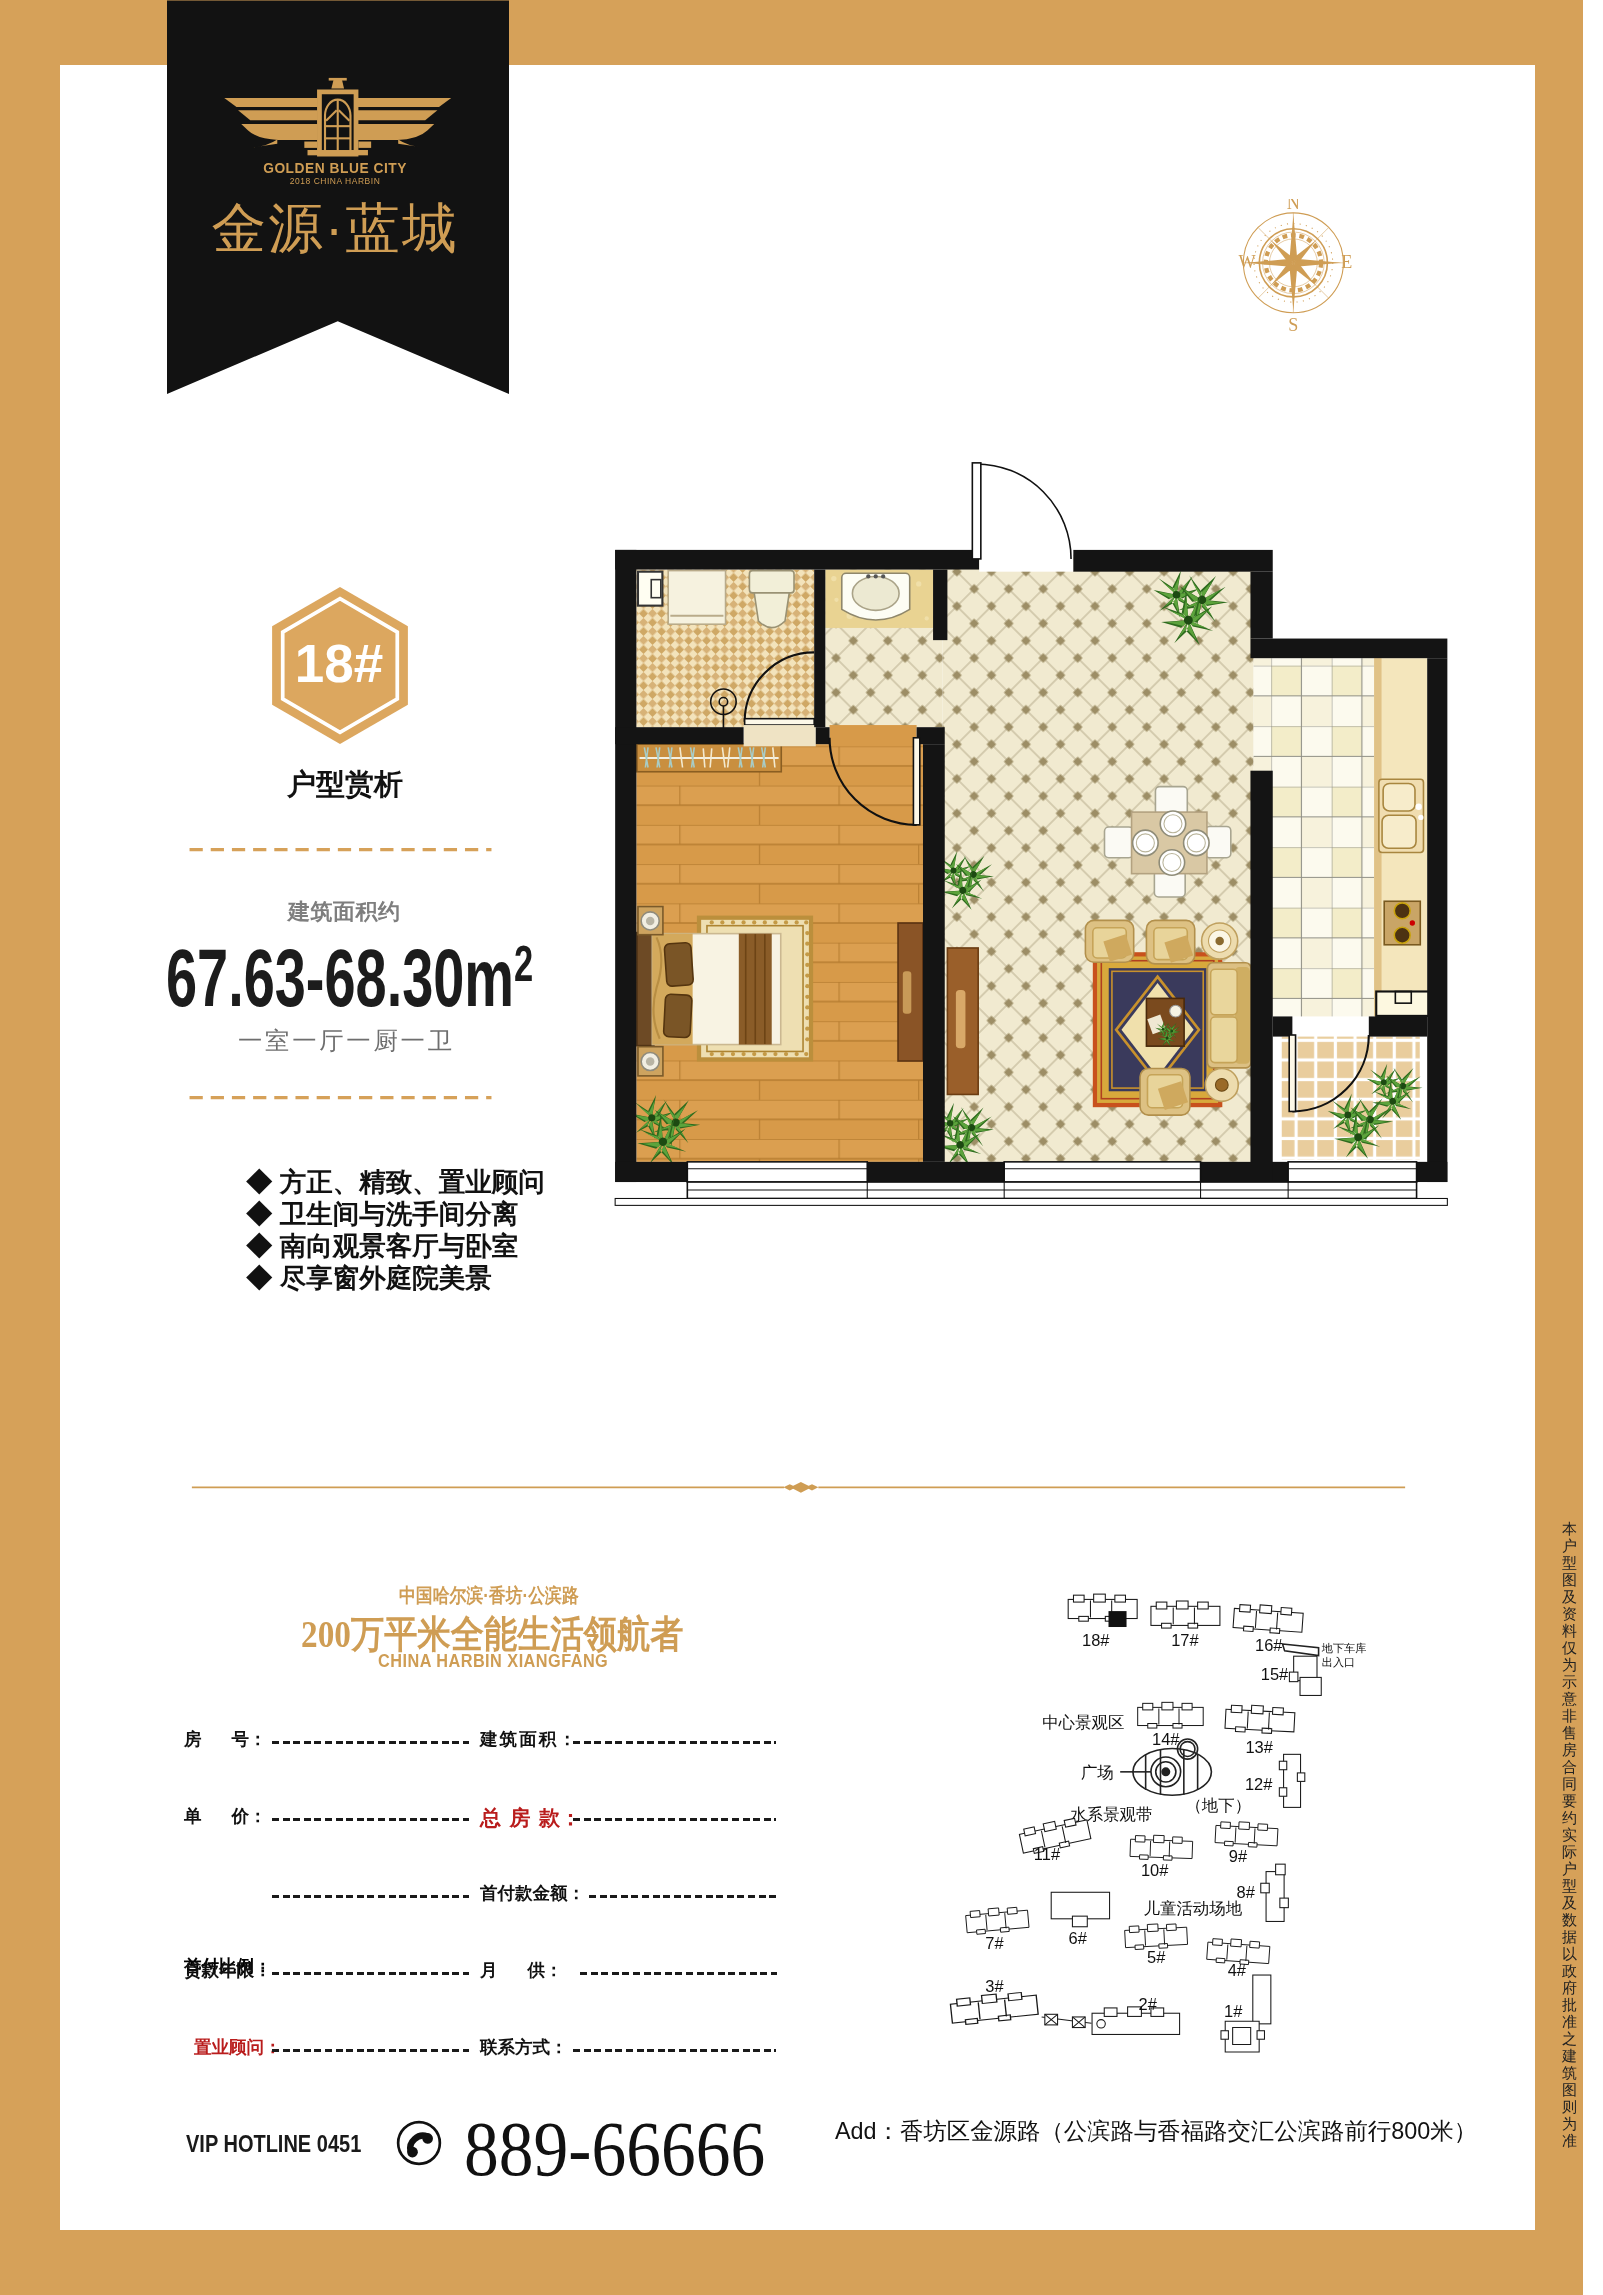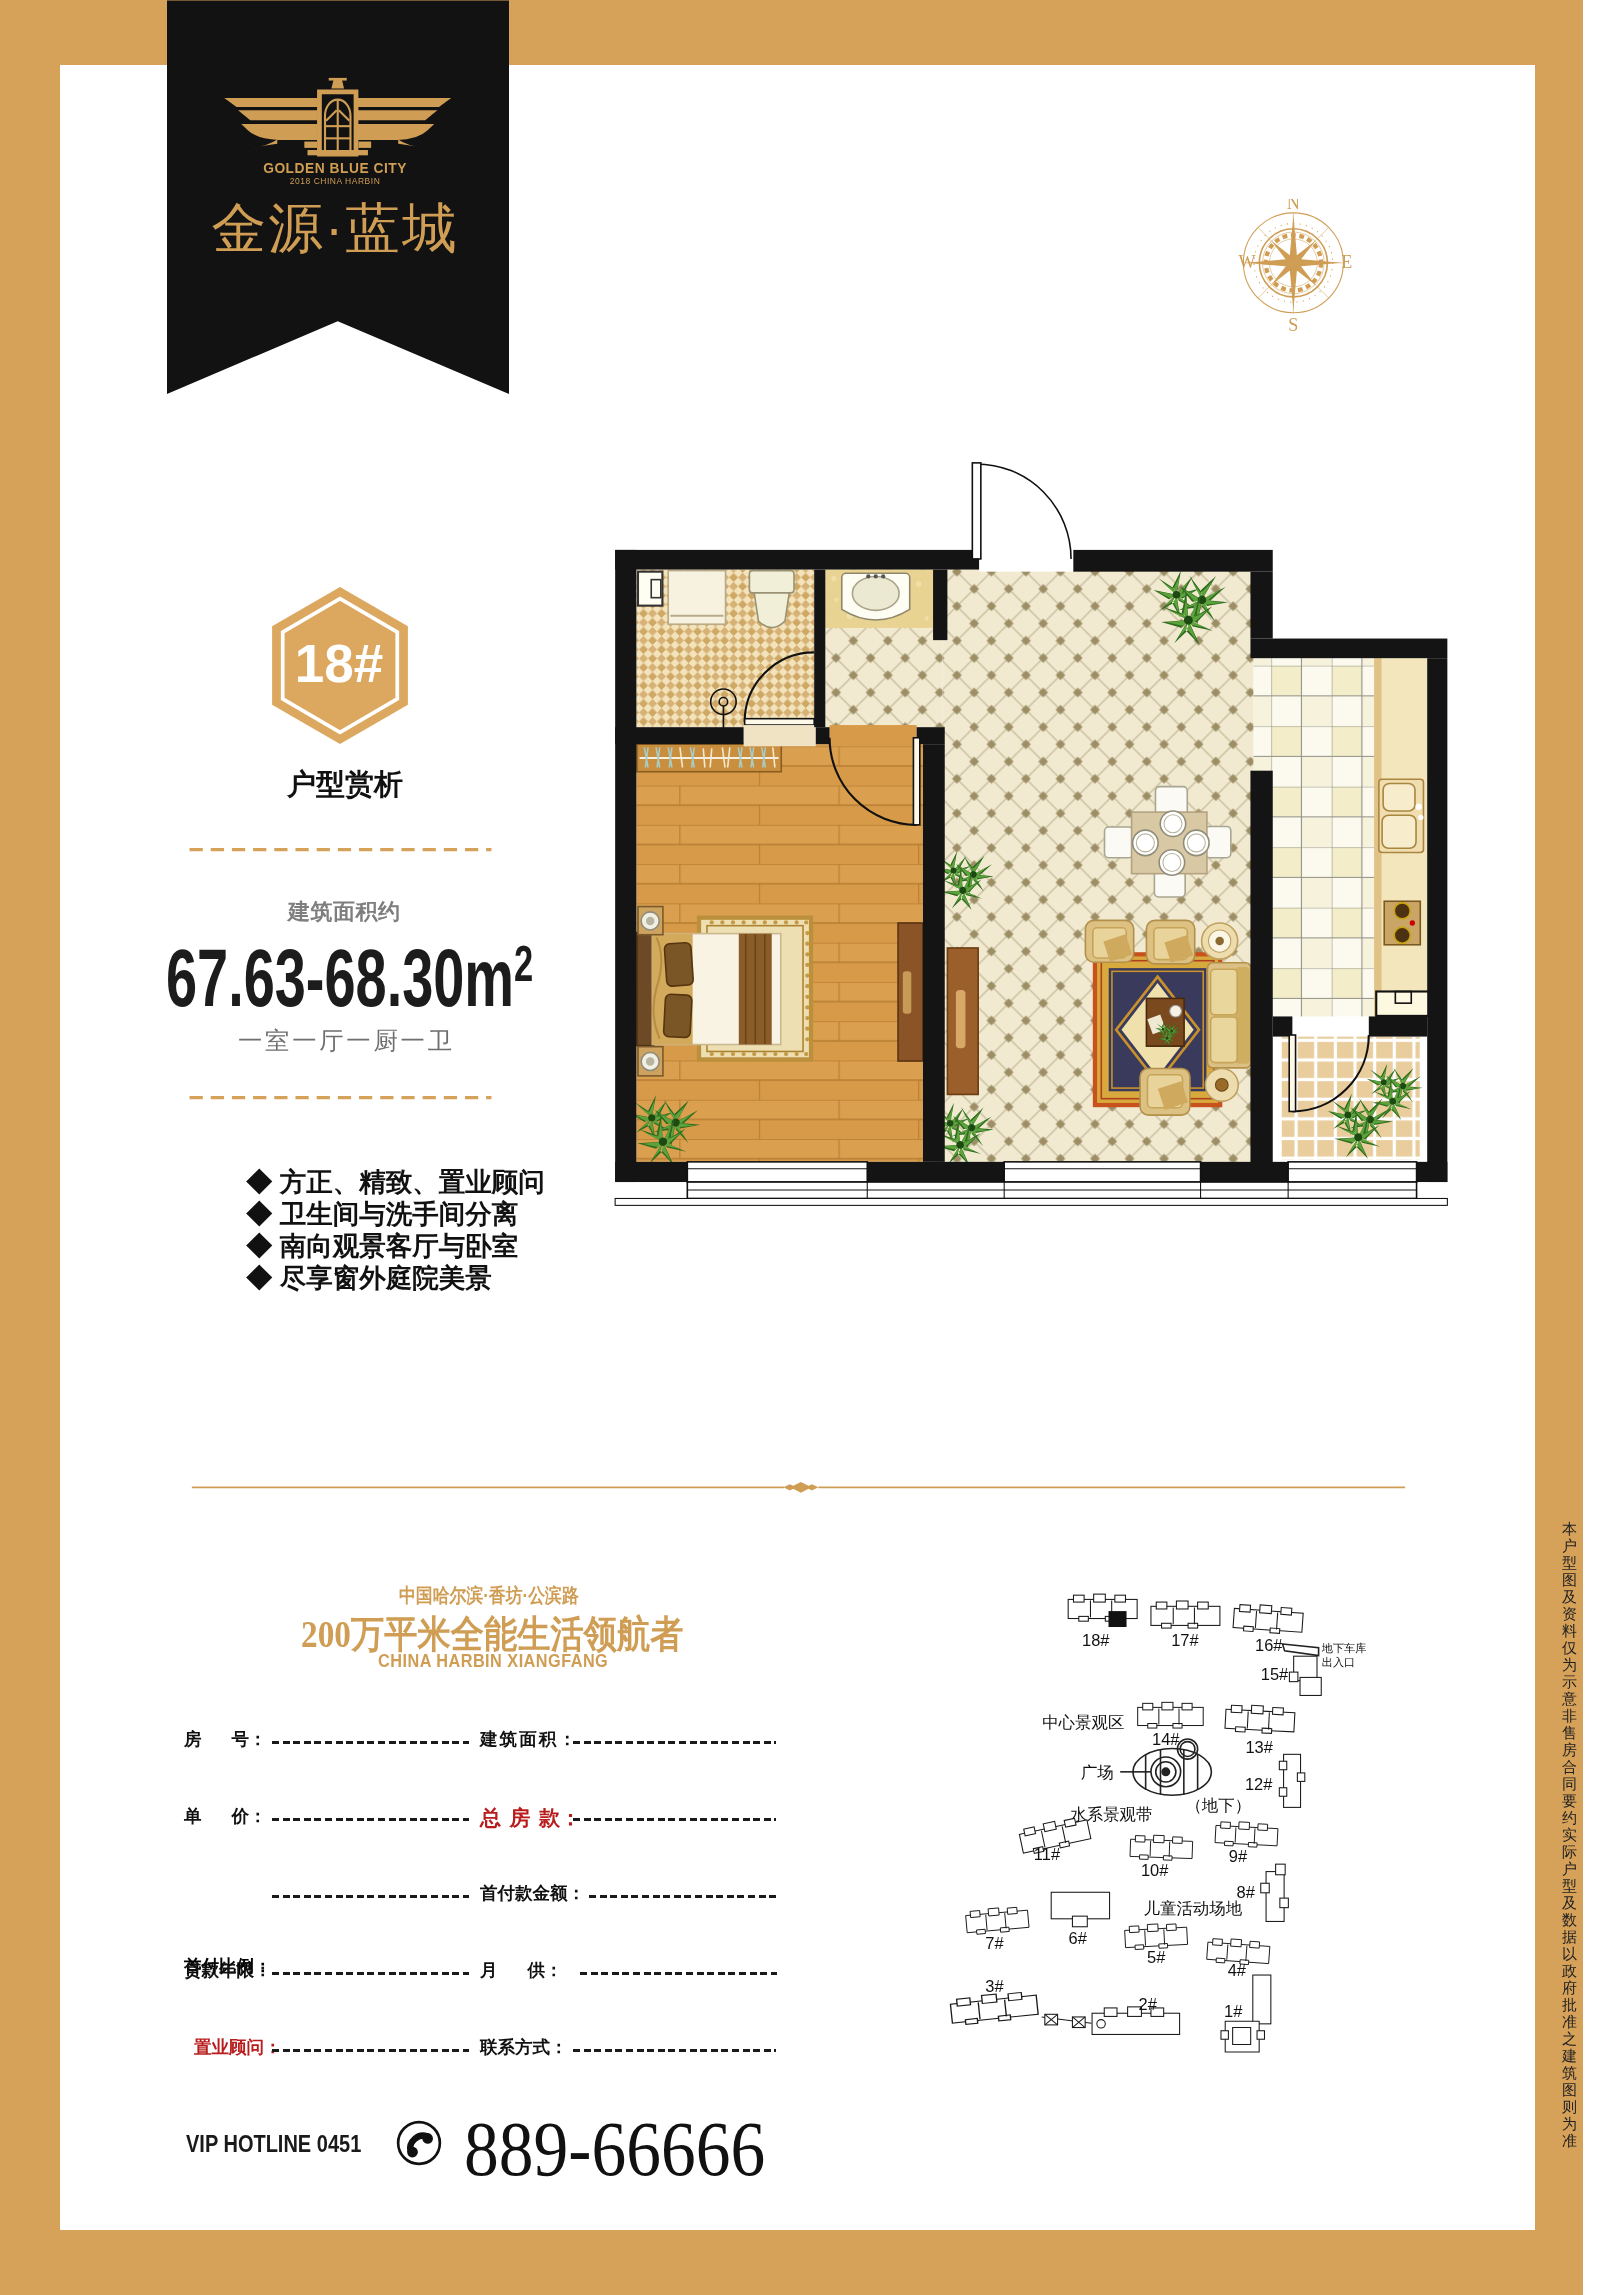--- a/index.html
+++ b/index.html
@@ -648,17 +648,18 @@
   <circle cx="43" cy="43" r="39" fill="none" stroke="#111" stroke-width="5"></circle>
   <g transform="translate(43,45) rotate(-42)">
     <circle cx="-19" cy="3" r="10" fill="#111"></circle>
     <circle cx="19" cy="3" r="10" fill="#111"></circle>
     <path d="M-21,0 A23,21 0 0 1 21,0" fill="none" stroke="#111" stroke-width="12"></path>
   </g>
 </svg>
 
 <div class="abs" style="left:464px;top:2104px;font-size:79px;color:#111;font-family:'Liberation Serif',serif;letter-spacing:0;transform:scaleX(0.88);transform-origin:0 0;white-space:nowrap">889-66666</div>
 
+<div class="abs" style="left:835px;top:2115px;font-size:23.4px;color:#111">Add：香坊区金源路（公滨路与香福路交汇公滨路前行800米）</div>
 
 <div class="abs" style="left:1562px;top:1520px;width:16px;font-size:15px;color:#222;line-height:17px;word-break:break-all;text-align:left">本户型图及资料仅为示意，非售房合同要约，实际户型及数据以政府批准之建筑图则为准</div>
 
 </div>
 
 
 </body></html>

